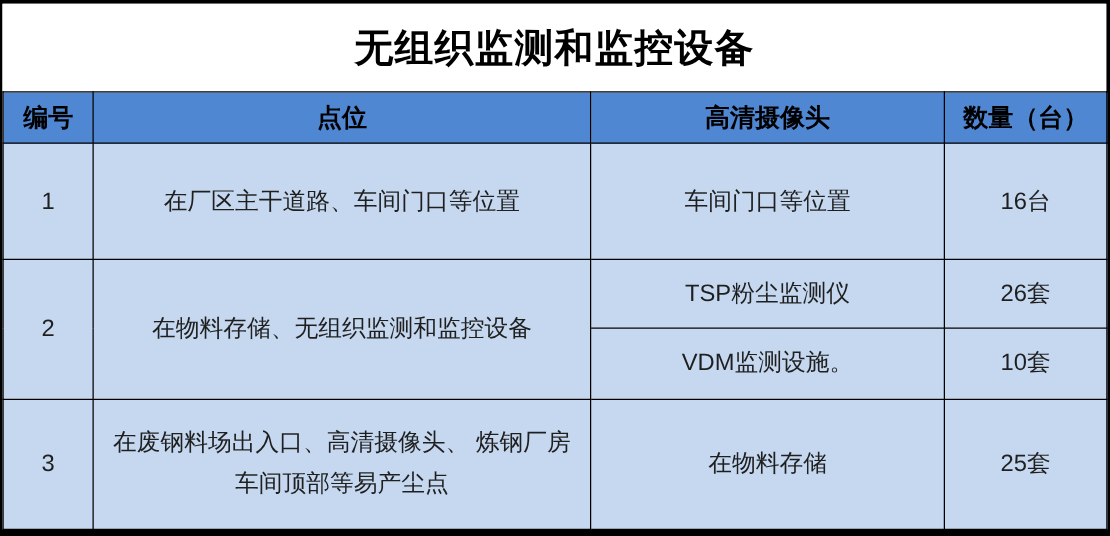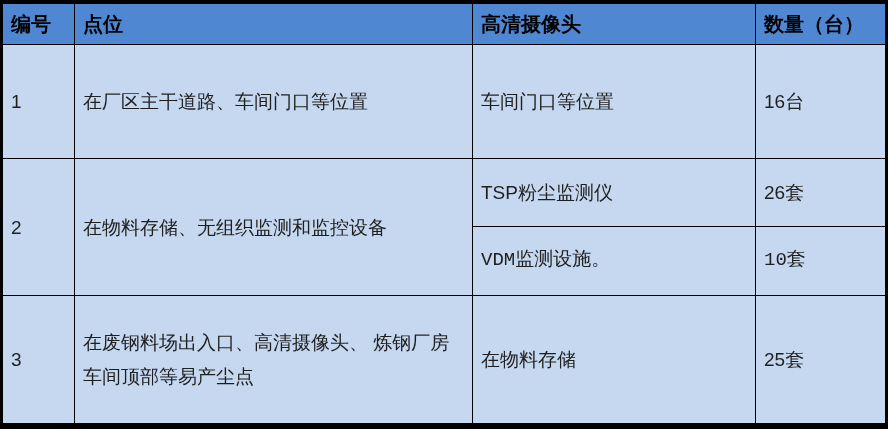--- a/index.html
+++ b/index.html
@@ -32,49 +32,52 @@
     font-size:31px;font-weight:bold;color:var(--title-color);
     letter-spacing:1px;line-height:1;
   }
   table.eq-table{
     width:100%;flex:1 1 auto;
     border-collapse:collapse;table-layout:fixed;
   }
   table.eq-table th,
   table.eq-table td{
     border:1.5px solid var(--border-color);
-    text-align:left;vertical-align:middle;
+    text-align:center;vertical-align:middle;
     padding:2px 8px;
   }
   table.eq-table thead th{
     background:var(--header-bg);
     color:var(--header-text);
     font-size:20px;font-weight:bold;
     height:41px;
   }
   table.eq-table tbody td{
     background:var(--row-bg);
     color:var(--body-text);
     font-size:19px;font-weight:normal;
     line-height:1.75;
   }
   tr.r1 td{height:93px;}
   tr.r2a td{height:55px;}
-  tr.r2b td{height:56px;font-family:Liberation Mono, monospace;}
+  tr.r2b td{height:56px;}
   tr.r3 td{height:104px;}
   col.c-no{width:72px;}
   col.c-loc{width:398px;}
   col.c-dev{width:283px;}
   col.c-qty{width:130px;}
 </style>
 </head>
 <body>
 
 <div class="sheet">
 
+  <div class="title-band">
+    <div class="title">无组织监测和监控设备</div>
+  </div>
 
   <table class="eq-table">
     <colgroup>
       <col class="c-no">
         <col class="c-loc">
         <col class="c-dev">
         <col class="c-qty">
     </colgroup>
     <thead>
       <tr>

